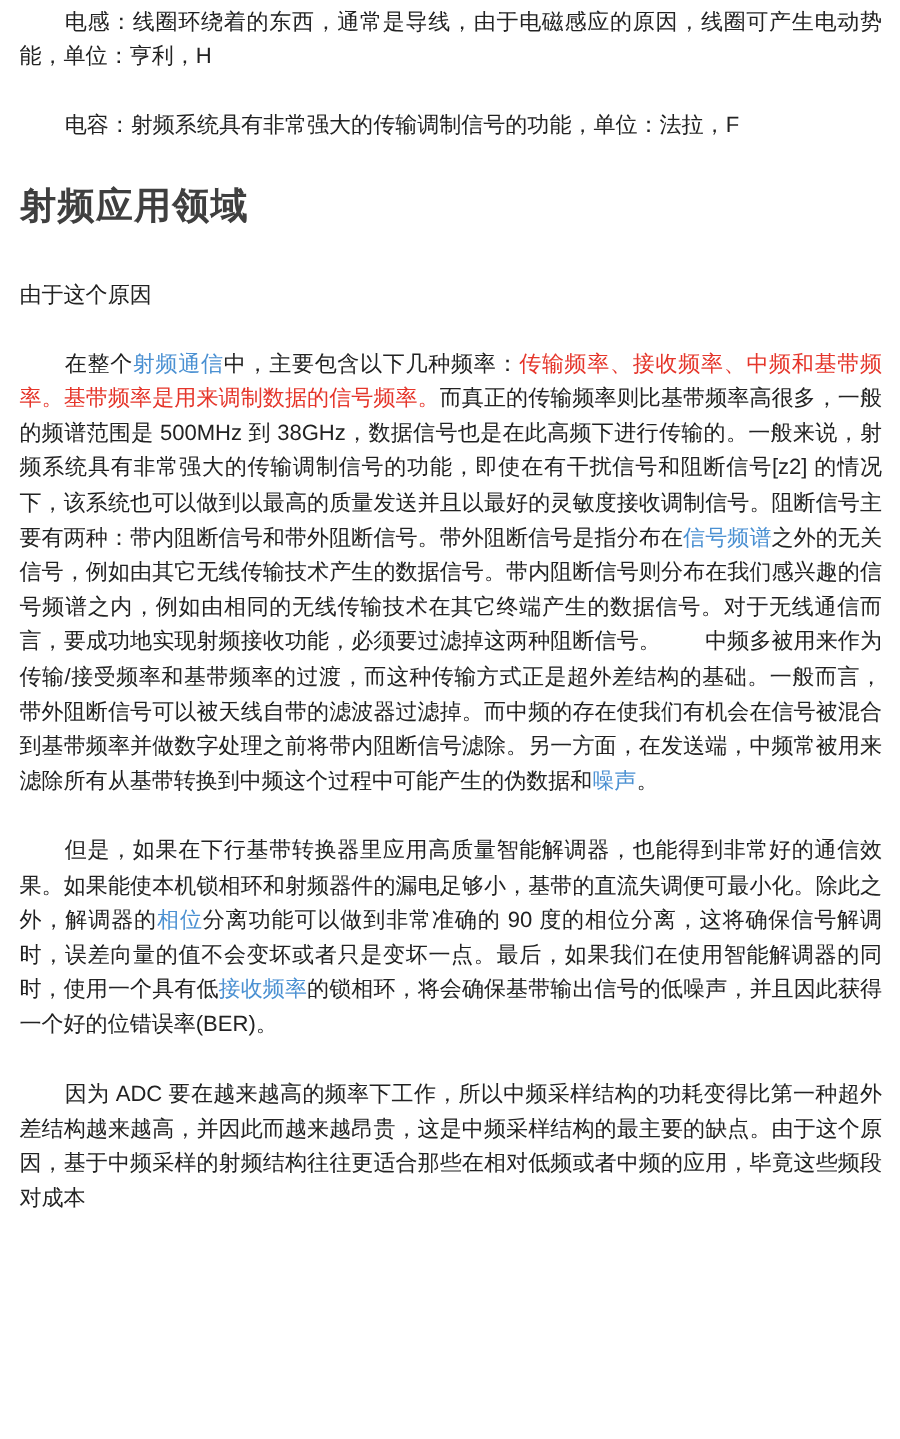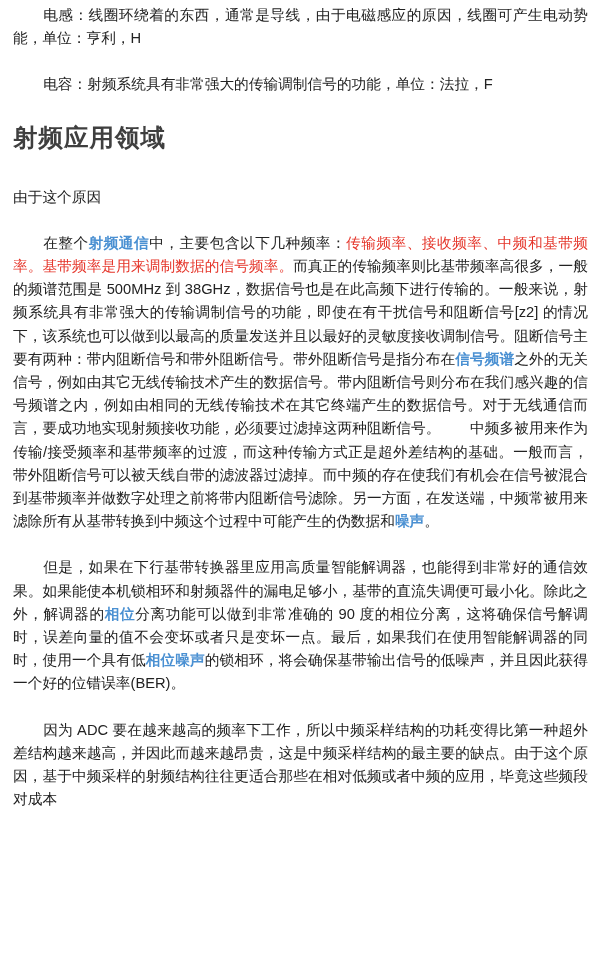--- a/index.html
+++ b/index.html
@@ -30,28 +30,28 @@
   .doc p.no-indent{text-indent:0;}
   .doc h1{
     font-size:24.5px;
     line-height:31px;
     font-weight:700;
     color:var(--heading);
     margin:25px 0 33px 0;
     letter-spacing:1px;
   }
   .run-red{color:var(--red);}
-  a.run-link{color:var(--link);text-decoration:none;cursor:pointer;font-weight:bold;}
+  a.run-link{color:var(--link);text-decoration:none;cursor:pointer;}
 </style>
 </head>
 <body>
 
 <div class="page">
   <div class="doc">
       <p><span class="run-normal">电感：线圈环绕着的东西，通常是导线，由于电磁感应的原因，线圈可产生电动势能，单位：亨利，H</span></p>
       <p><span class="run-normal">电容：射频系统具有非常强大的传输调制信号的功能，单位：法拉，F</span></p>
       <h1><span class="run-normal">射频应用领域</span></h1>
       <p class="no-indent"><span class="run-normal">由于这个原因</span></p>
       <p><span class="run-normal">在整个</span><a class="run-link">射频通信</a><span class="run-normal">中，主要包含以下几种频率：</span><span class="run-red">传输频率、接收频率、中频和基带频率。基带频率是用来调制数据的信号频率。</span><span class="run-normal">而真正的传输频率则比基带频率高很多，一般的频谱范围是 500MHz 到 38GHz，数据信号也是在此高频下进行传输的。一般来说，射频系统具有非常强大的传输调制信号的功能，即使在有干扰信号和阻断信号[z2] 的情况下，该系统也可以做到以最高的质量发送并且以最好的灵敏度接收调制信号。阻断信号主要有两种：带内阻断信号和带外阻断信号。带外阻断信号是指分布在</span><a class="run-link">信号频谱</a><span class="run-normal">之外的无关信号，例如由其它无线传输技术产生的数据信号。带内阻断信号则分布在我们感兴趣的信号频谱之内，例如由相同的无线传输技术在其它终端产生的数据信号。对于无线通信而言，要成功地实现射频接收功能，必须要过滤掉这两种阻断信号。　　中频多被用来作为传输/接受频率和基带频率的过渡，而这种传输方式正是超外差结构的基础。一般而言，带外阻断信号可以被天线自带的滤波器过滤掉。而中频的存在使我们有机会在信号被混合到基带频率并做数字处理之前将带内阻断信号滤除。另一方面，在发送端，中频常被用来滤除所有从基带转换到中频这个过程中可能产生的伪数据和</span><a class="run-link">噪声</a><span class="run-normal">。</span></p>
-      <p><span class="run-normal">但是，如果在下行基带转换器里应用高质量智能解调器，也能得到非常好的通信效果。如果能使本机锁相环和射频器件的漏电足够小，基带的直流失调便可最小化。除此之外，解调器的</span><a class="run-link">相位</a><span class="run-normal">分离功能可以做到非常准确的 90 度的相位分离，这将确保信号解调时，误差向量的值不会变坏或者只是变坏一点。最后，如果我们在使用智能解调器的同时，使用一个具有低</span><a class="run-link">相位噪声</a><span class="run-normal">的锁相环，将会确保基带输出信号的低噪声，并且因此获得一个好的位错误率(BER)。</span></p>
+      <p><span class="run-normal">但是，如果在下行基带转换器里应用高质量智能解调器，也能得到非常好的通信效果。如果能使本机锁相环和射频器件的漏电足够小，基带的直流失调便可最小化。除此之外，解调器的</span><a class="run-link">相位</a><span class="run-normal">分离功能可以做到非常准确的 90 度的相位分离，这将确保信号解调时，误差向量的值不会变坏或者只是变坏一点。最后，如果我们在使用智能解调器的同时，使用一个具有低</span><a class="run-link">接收频率</a><span class="run-normal">的锁相环，将会确保基带输出信号的低噪声，并且因此获得一个好的位错误率(BER)。</span></p>
       <p><span class="run-normal">因为 ADC 要在越来越高的频率下工作，所以中频采样结构的功耗变得比第一种超外差结构越来越高，并因此而越来越昂贵，这是中频采样结构的最主要的缺点。由于这个原因，基于中频采样的射频结构往往更适合那些在相对低频或者中频的应用，毕竟这些频段对成本</span></p>
     </div>
 </div>
 
 </body></html>

